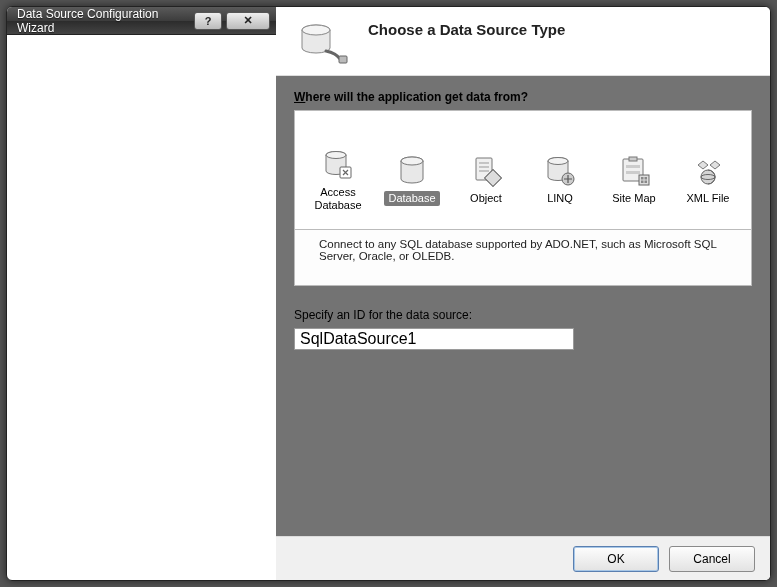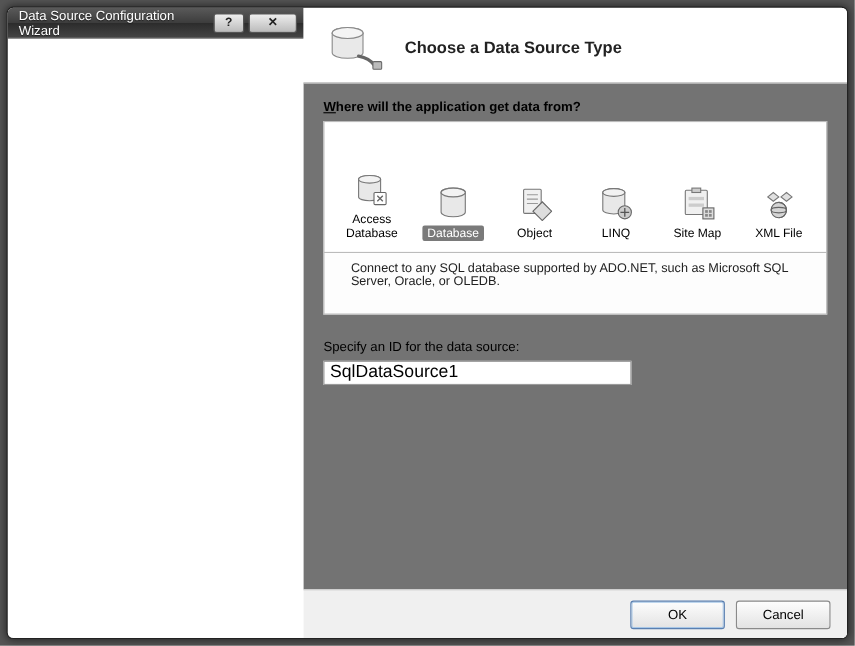--- a/index.html
+++ b/index.html
@@ -60,21 +60,20 @@
   }
   .tb-btn.close { width: 44px; }
   .client {
     flex: 1;
     background: #fff;
     display: flex;
     flex-direction: column;
   }
   .header {
     display: flex;
-    align-items: center;
     gap: 20px;
     padding: 14px 20px 10px 20px;
   }
   .header-icon svg { display:block; }
   .header-title {
     font-size: 15px;
     font-weight: bold;
     color: #222;
   }
   .content {
@@ -91,21 +90,21 @@
     margin-bottom: 6px;
   }
   .prompt .ul { text-decoration: underline; }
   .options-box {
     border: 1px solid #bbb;
     background: #fff;
     padding: 28px 8px 8px 8px;
     height: 120px;
     display: flex;
     gap: 4px;
-    align-items: flex-end;
+    align-items: center;
   }
   .opt {
     width: 70px;
     display: flex;
     flex-direction: column;
     align-items: center;
     gap: 3px;
     padding: 2px;
     cursor: default;
   }

